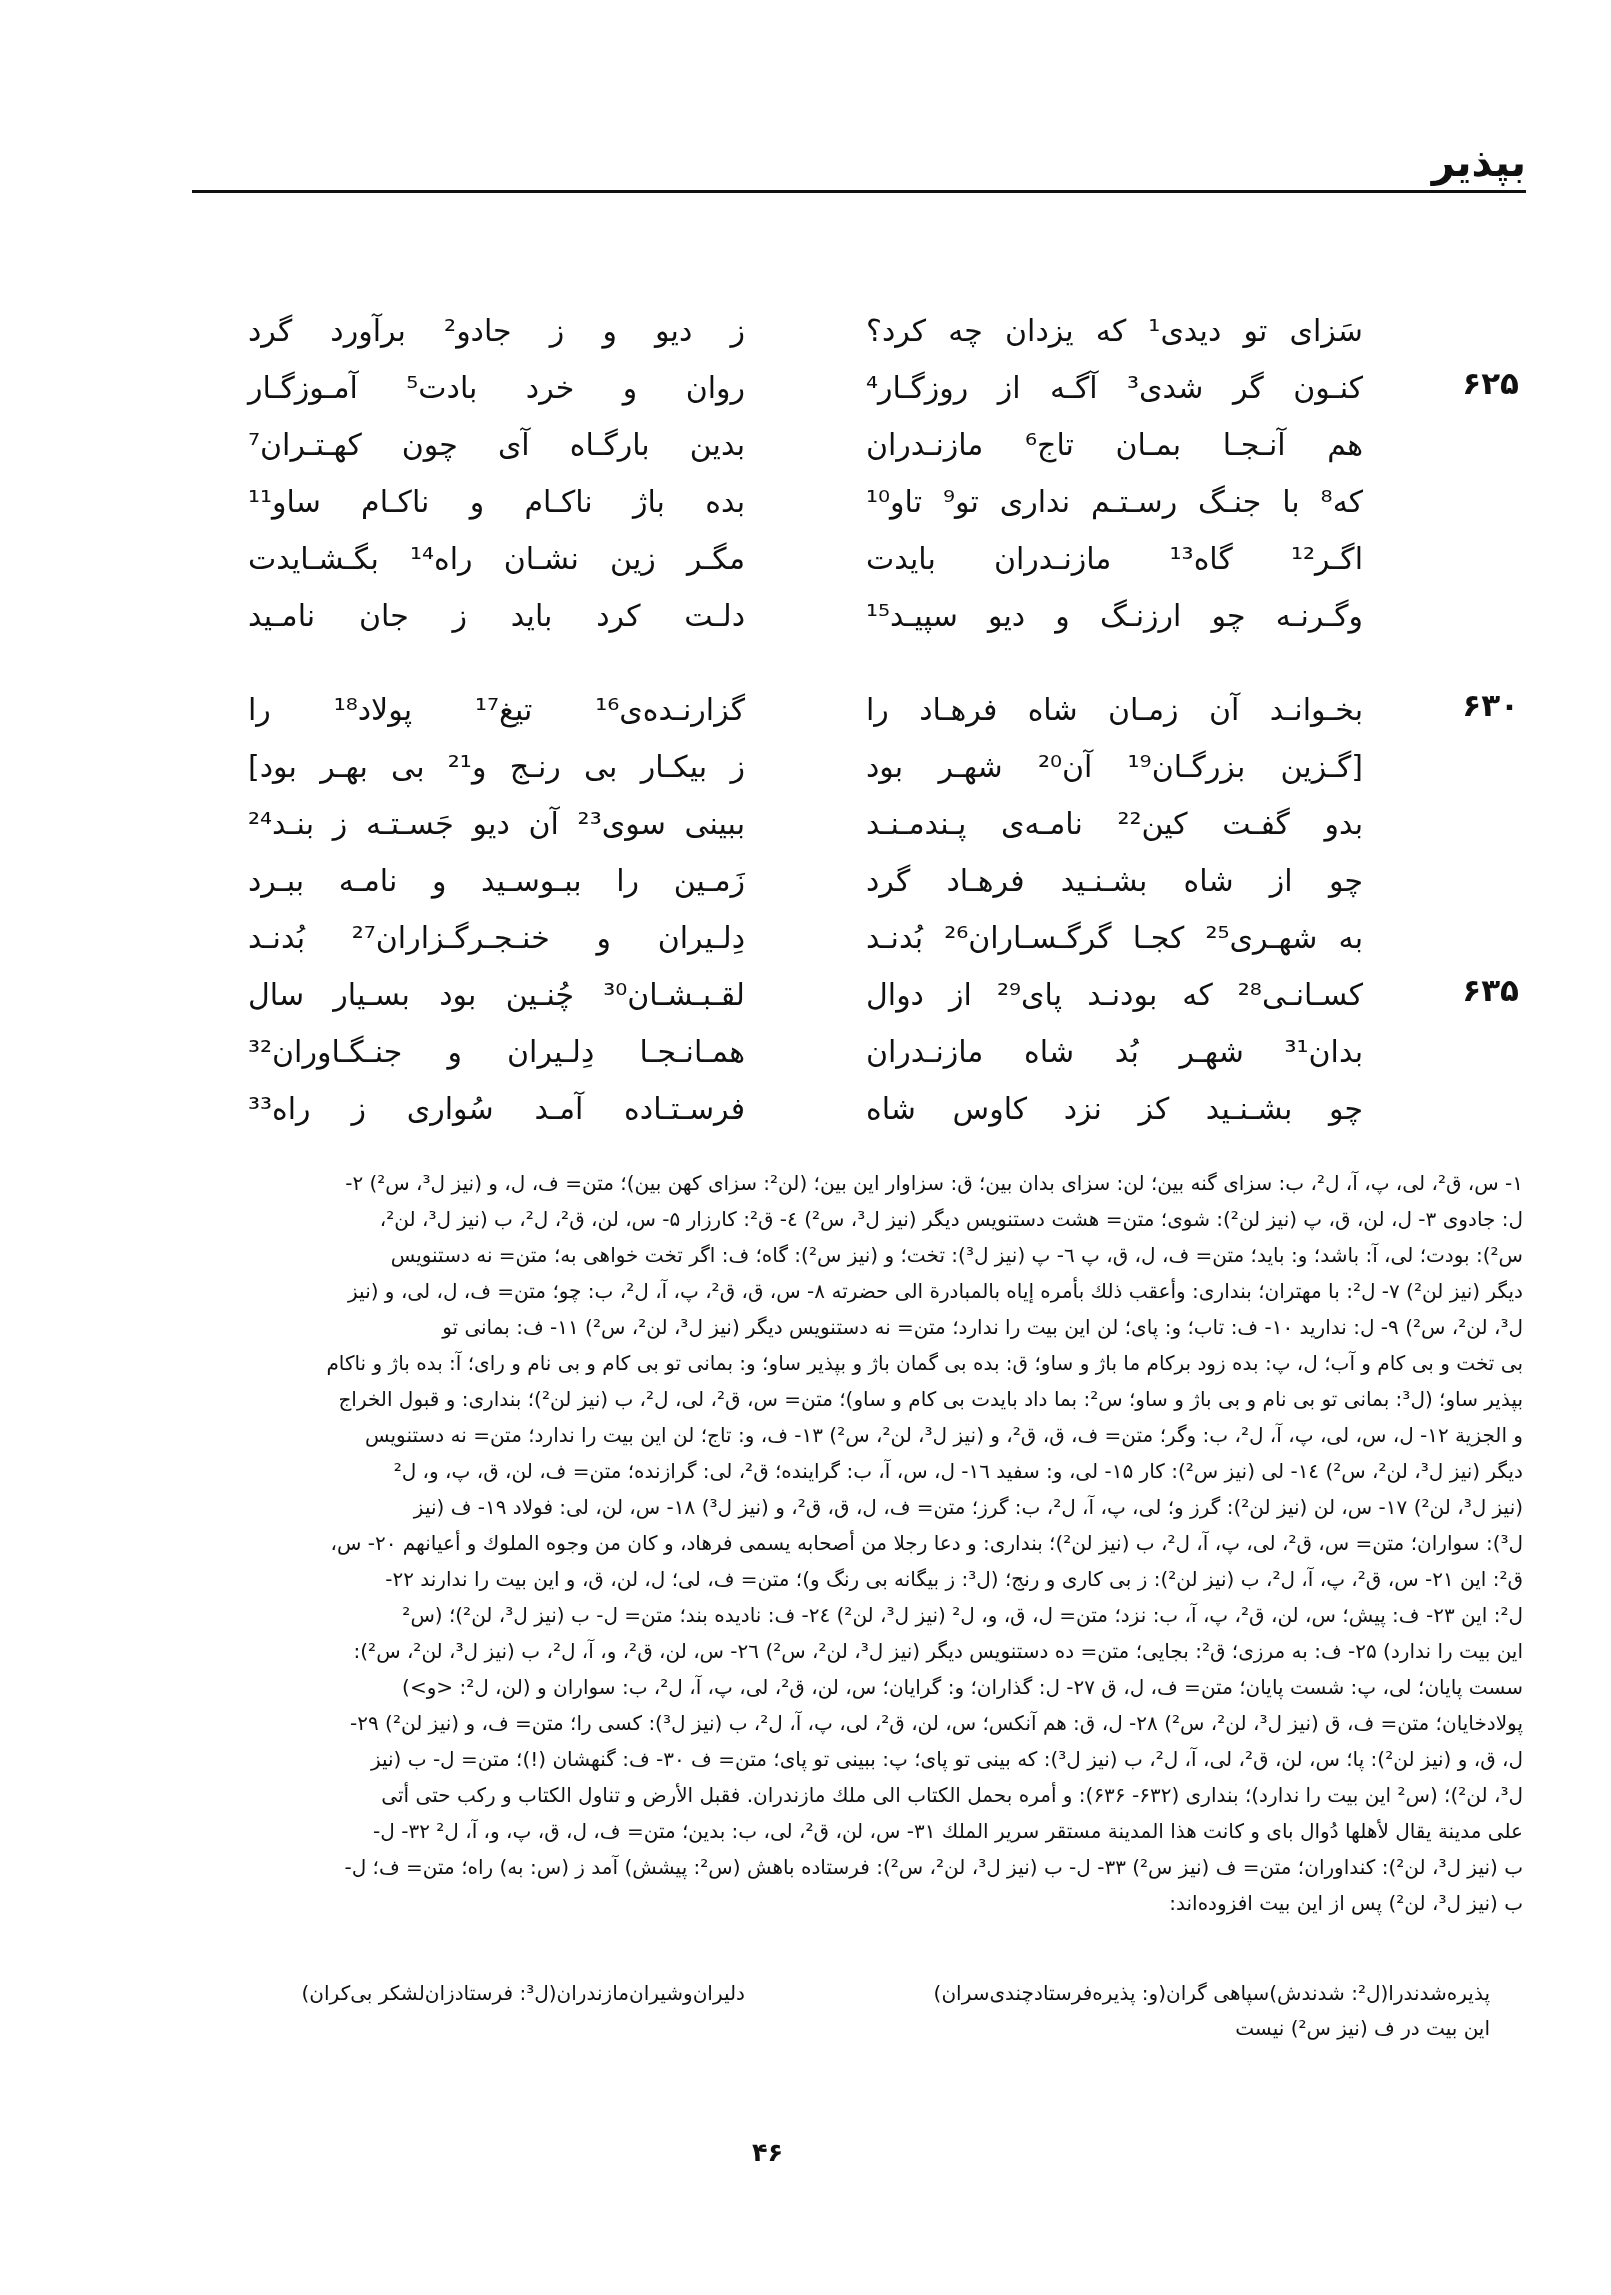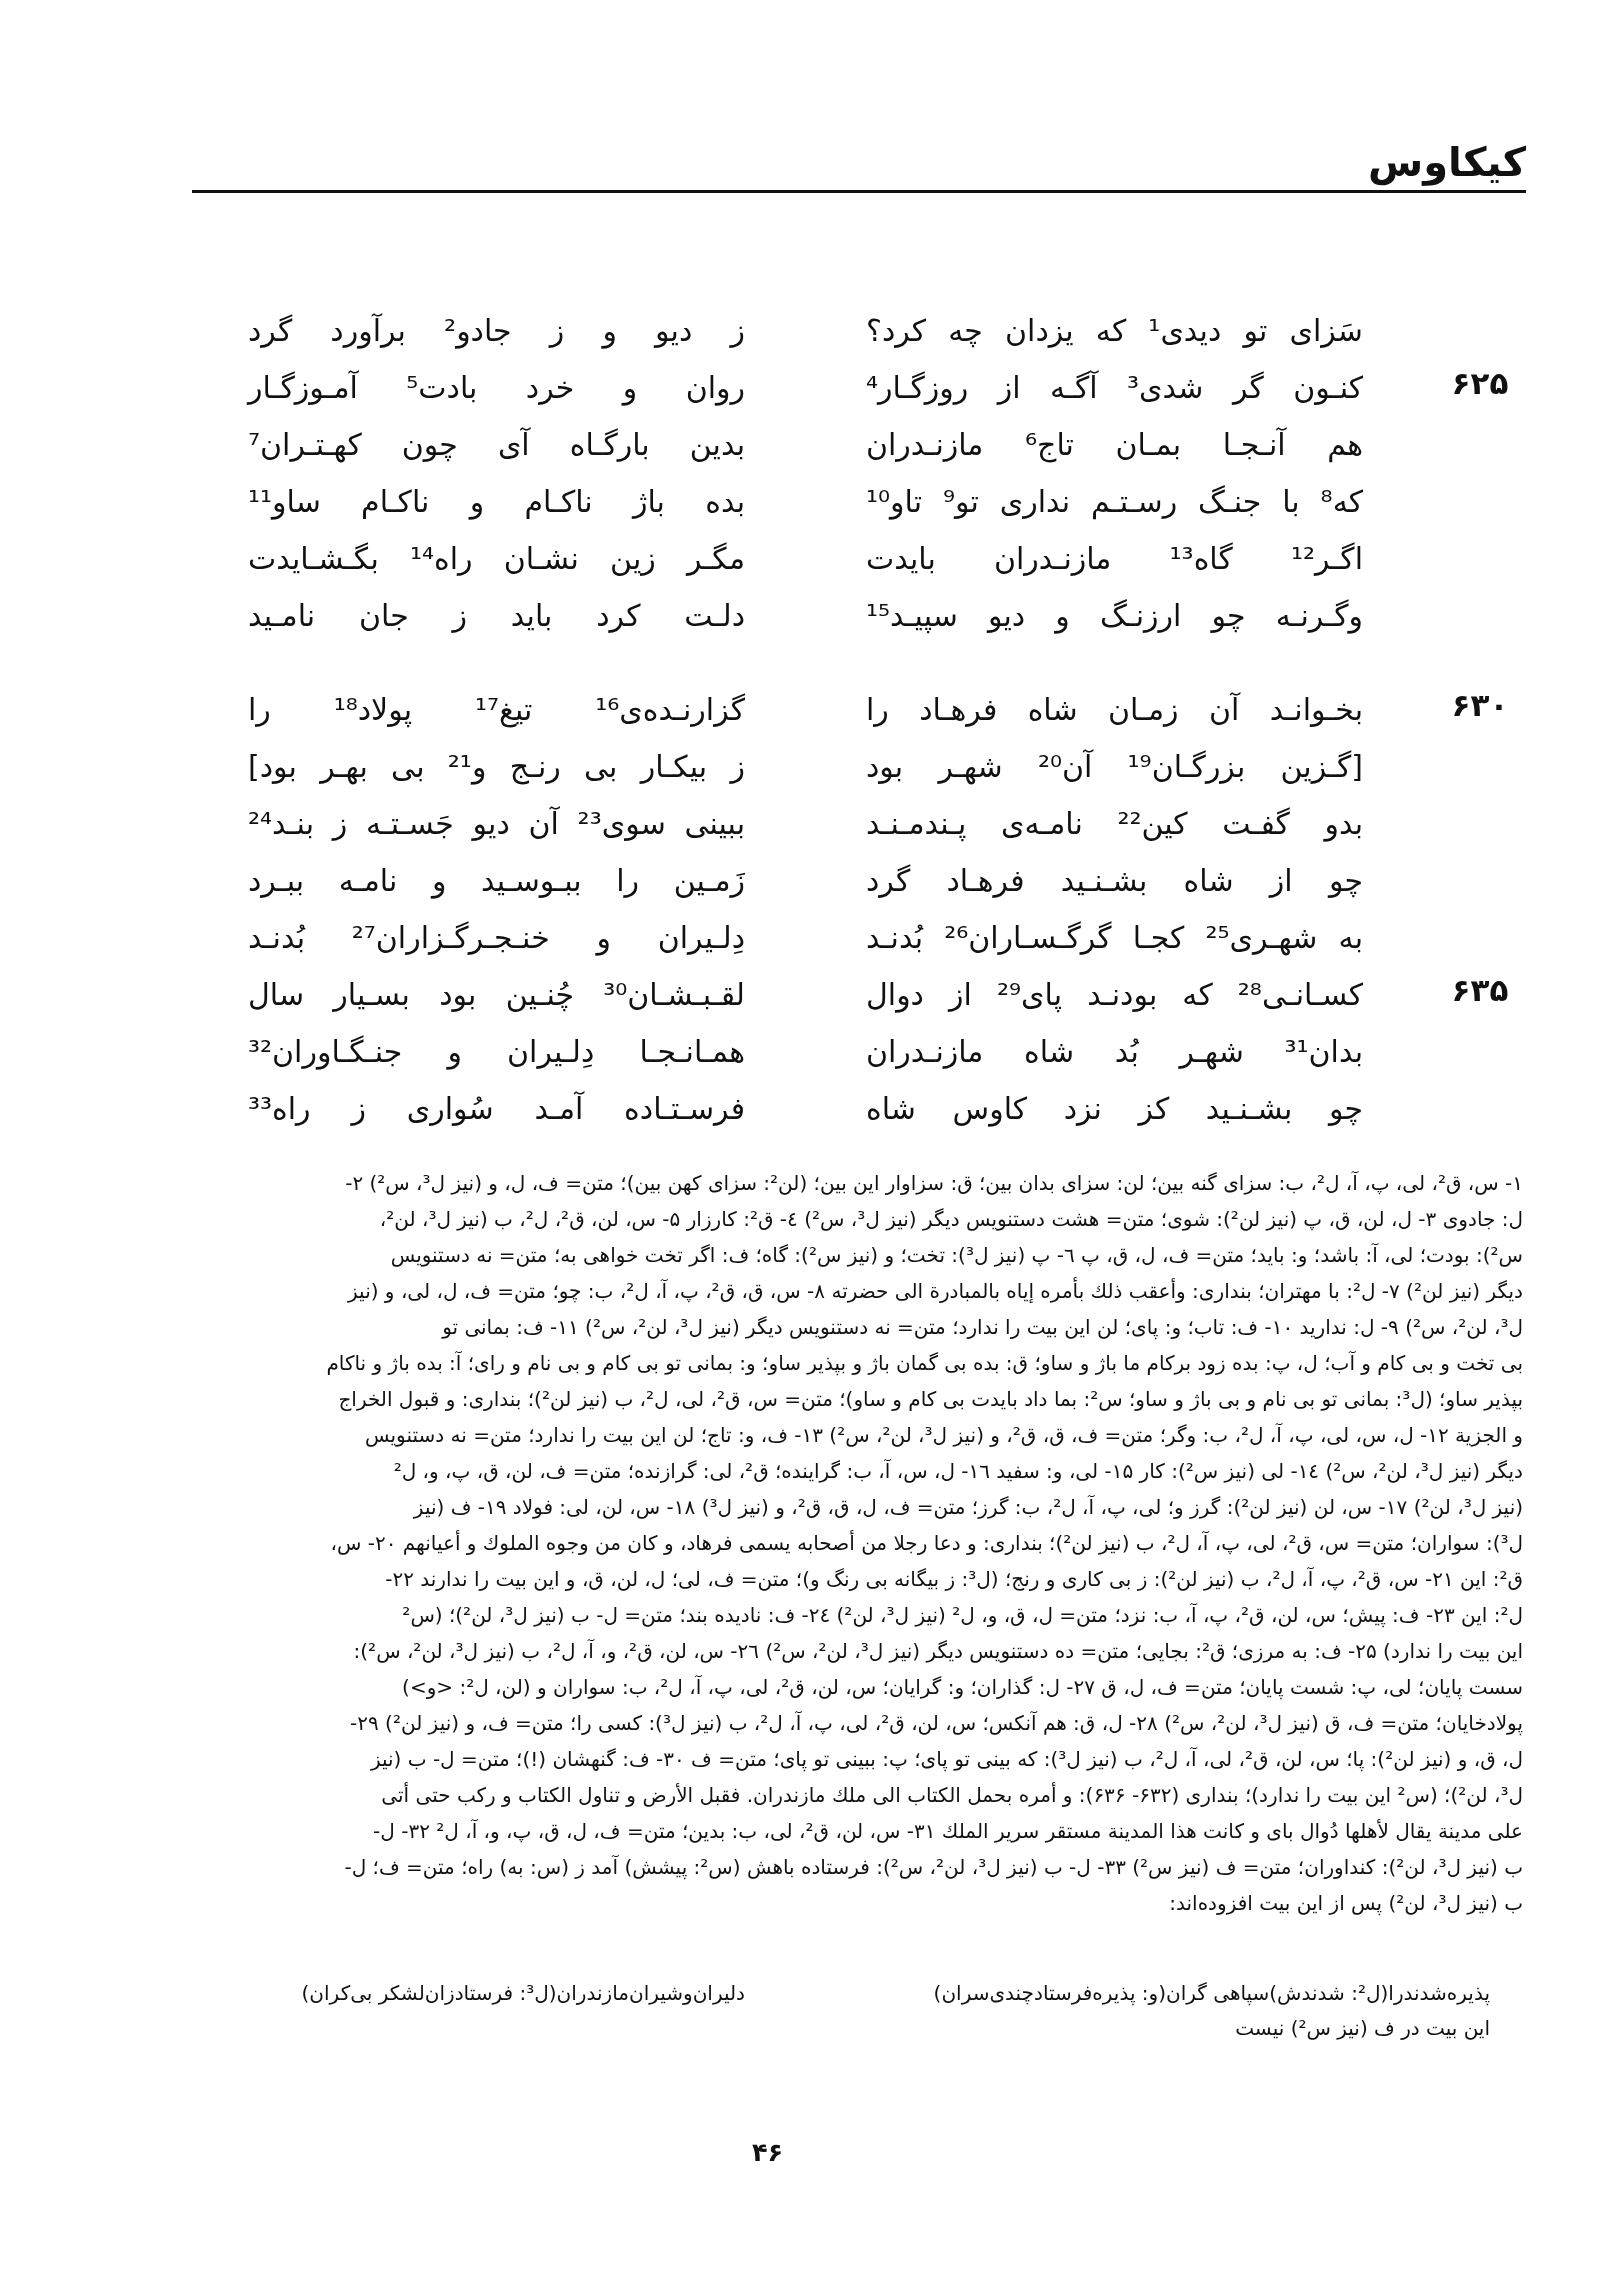--- a/index.html
+++ b/index.html
@@ -18,21 +18,21 @@
   }
   .poem {
     position: absolute; top: 302px; right: 92px; width: 1306px;
   }
   .stanza { position: relative; margin-bottom: 37px; }
   .couplet {
     display: flex; flex-direction: row; align-items: baseline;
     height: 57px; position: relative;
   }
   .verse-num {
-    position: absolute; right: 0; width: 78px; text-align: center;
+    position: absolute; right: 0; width: 78px; text-align: right;
     font-size: 31px; font-weight: bold; top: 5.7px;
   }
   .hemistich {
     font-size: 30px; line-height: 57px; white-space: nowrap;
     text-align: justify; text-align-last: justify;
   }
   .hemistich.first { position: absolute; right: 156px; width: 497px; }
   .hemistich.second { position: absolute; right: 774px; width: 497px; }
 
   .footnotes {
@@ -51,21 +51,21 @@
     font-size: 20px; line-height: 33px; white-space: nowrap; margin-left: 40px;
   }
   .page-number {
     position: absolute; top: 2137px; left: 752px;
     font-size: 25.6px; font-weight: bold;
   }
 </style>
 </head>
 <body>
 
-<div class="header-title">کیکاوس</div>
+<div class="header-title">بپذیر</div>
 <div class="header-rule"></div>
 
 <div class="poem">
   <div class="stanza">
     <div class="couplet">
       <span class="verse-num"></span>
       <span class="hemistich first">سَزای تو دیدی¹ که یزدان چه کرد؟</span>
       <span class="hemistich second">ز دیو و ز جادو² برآورد گرد</span>
     </div>
     <div class="couplet">

